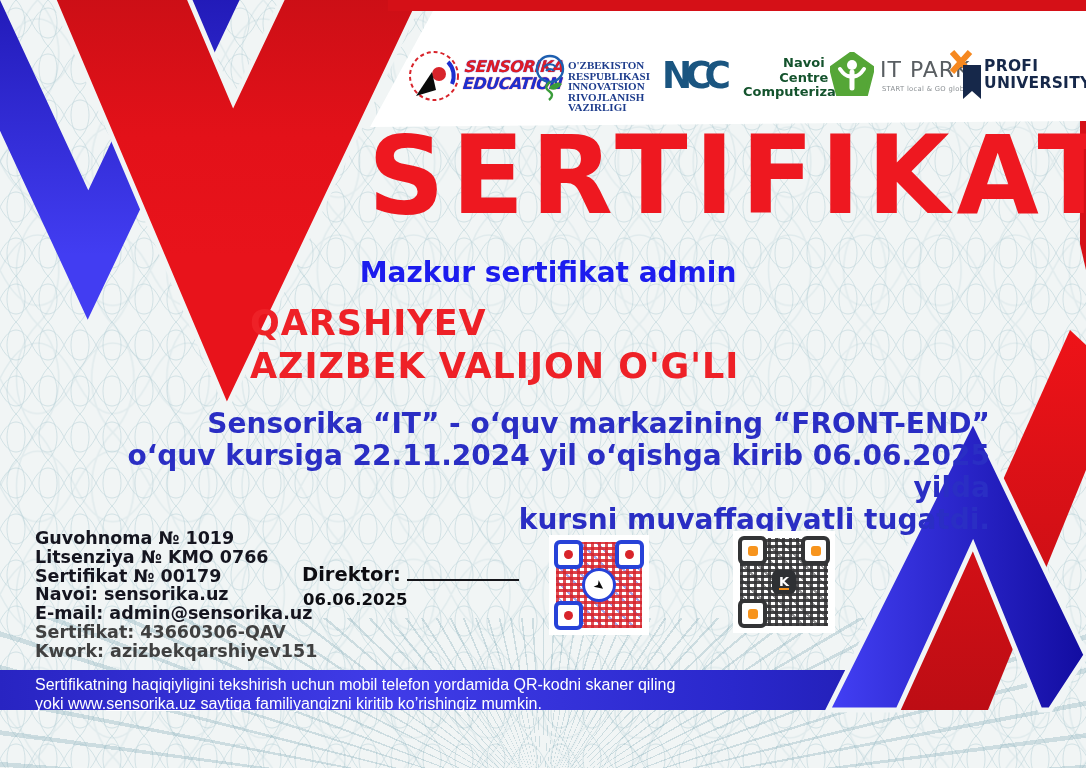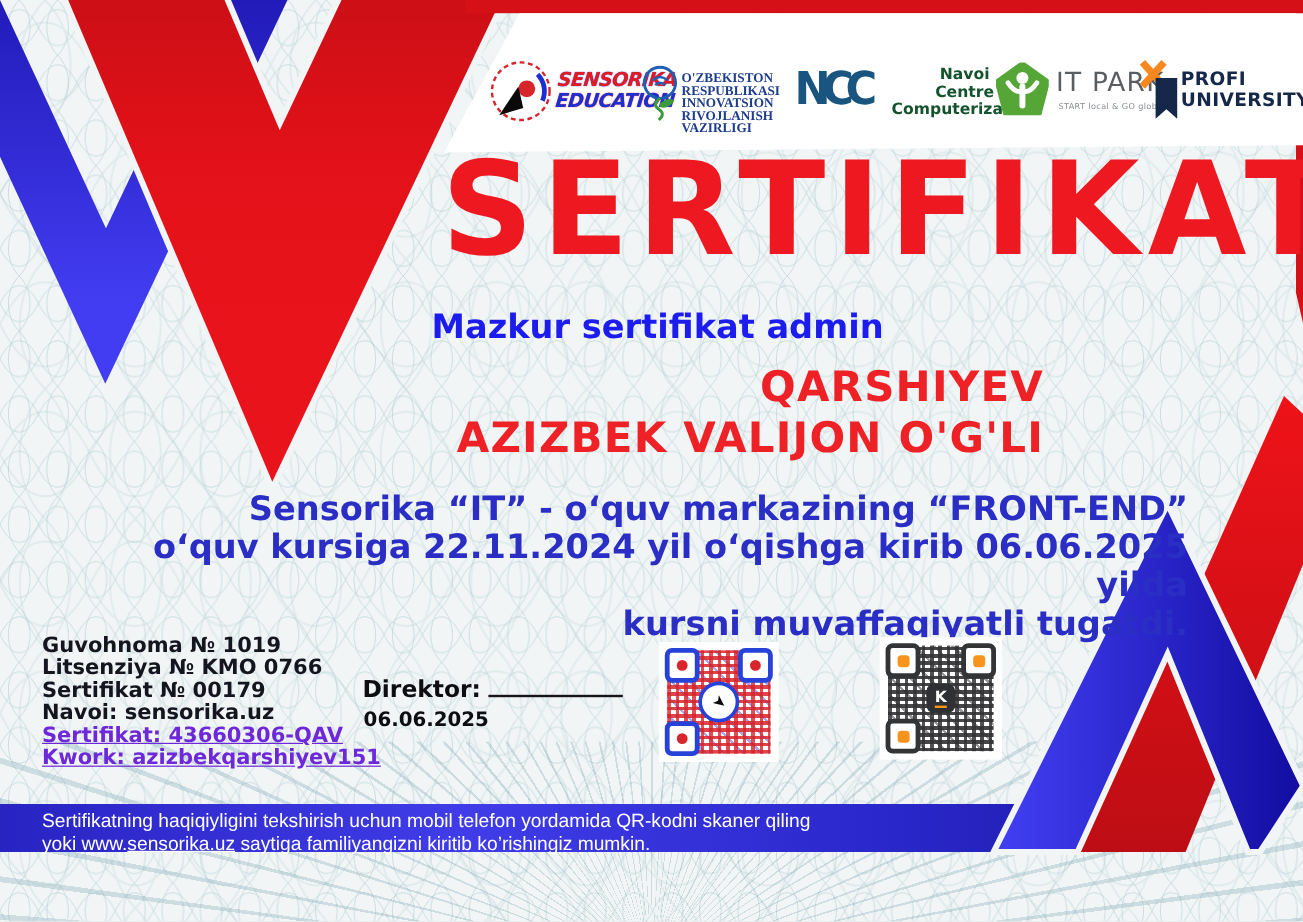--- a/index.html
+++ b/index.html
@@ -34,29 +34,29 @@
   .profi-icon{position:absolute;left:550px;top:6px;width:34px;height:50px;}
   .profi-text{position:absolute;left:584px;top:14px;font-weight:800;font-size:15.5px;
               line-height:16.5px;letter-spacing:0.3px;color:#16284a;}
 
   
   .title{position:absolute;left:368px;top:122px;width:720px;z-index:3;
          font-weight:900;font-size:108px;line-height:1.0;letter-spacing:7px;
          color:#ee1820;white-space:nowrap;transform:scaleX(0.985);transform-origin:left center;}
   .subtitle{position:absolute;left:348px;top:256px;width:400px;text-align:center;z-index:3;
             font-weight:700;font-size:28px;color:#1c1cee;}
-  .recipient{position:absolute;left:250px;top:302px;width:620px;text-align:right;z-index:3;
+  .recipient{position:absolute;left:250px;top:302px;width:620px;text-align:left;z-index:3;
              font-weight:700;font-size:35px;line-height:43px;letter-spacing:1px;color:#ee2127;}
   .body-text{position:absolute;left:80px;top:408px;width:910px;text-align:right;z-index:3;
              font-weight:700;font-size:28px;line-height:32px;color:#2a2ec4;}
 
   
   .details{position:absolute;left:35px;top:529px;z-index:3;font-weight:700;
            font-size:17.5px;line-height:18.8px;color:#15151f;}
-  .details .blue{color:#6d28d9;text-decoration:underline;}
+  .details .blue{color:#404040;}
 
   
   .sig{position:absolute;left:302px;top:563px;z-index:3;font-weight:700;
        font-size:19.5px;color:#0d0d12;}
   .sig-line{display:inline-block;width:112px;height:14px;border-bottom:2.2px solid #15151a;
             margin-left:6px;}
   .sig-date{position:absolute;left:303px;top:590px;z-index:3;font-weight:700;
             font-size:16.5px;color:#0d0d12;}
 
   
@@ -229,20 +229,21 @@
     <div>Sensorika “IT” - o‘quv markazining “FRONT-END”</div>
     <div>o‘quv kursiga 22.11.2024 yil o‘qishga kirib 06.06.2025 yilda</div>
     <div>kursni muvaffaqiyatli tugatdi.</div>
   </div>
 
   <div class="details">
     <div>Guvohnoma № 1019</div>
     <div>Litsenziya № KMO 0766</div>
     <div>Sertifikat № 00179</div>
     <div>Navoi: sensorika.uz</div>
+    <div>E-mail: admin@sensorika.uz</div>
     <div class="blue">Sertifikat: 43660306-QAV</div>
     <div class="blue">Kwork: azizbekqarshiyev151</div>
   </div>
 
   <div class="sig">
     <span>Direktor:</span><span class="sig-line"></span>
   </div>
   <div class="sig-date">06.06.2025</div>
 
   <div class="qr qr1">

